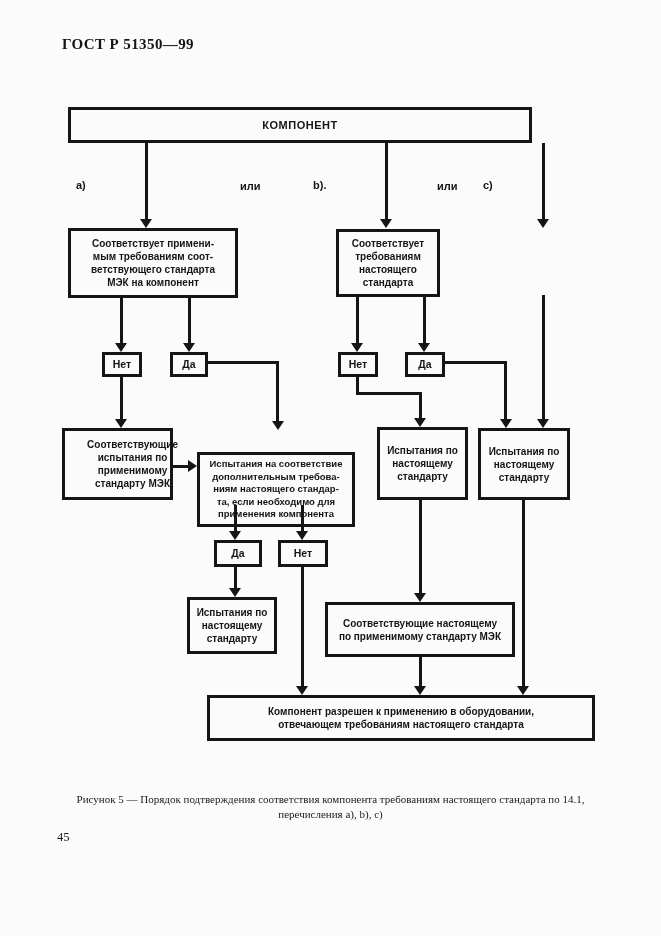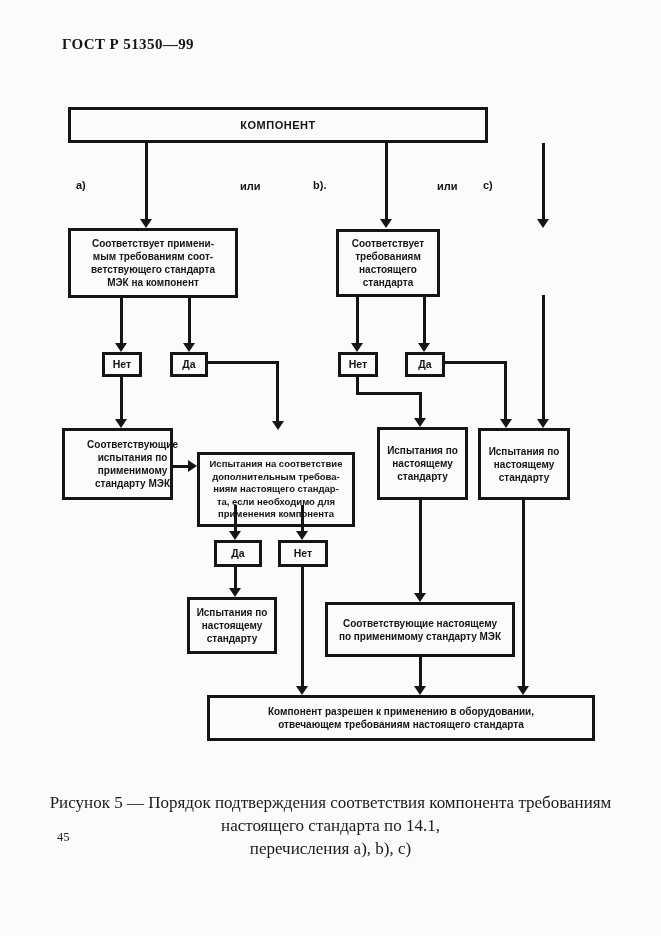--- a/index.html
+++ b/index.html
@@ -32,36 +32,36 @@
   .arr-r{
     position:absolute;width:0;height:0;
     border-top:6px solid transparent;border-bottom:6px solid transparent;
     border-left:9px solid #151515;
   }
   .blabel{
     position:absolute;font-weight:bold;font-size:11px;white-space:nowrap;
   }
   .caption{
     position:absolute;left:30px;top:792px;width:601px;text-align:center;
-    font-family:"Liberation Serif",serif;font-size:17px;line-height:1.35;
+    font-family:"Liberation Serif",serif;font-size:11px;line-height:1.35;
     color:#1a1a1a;
   }
   .pagenum{
     position:absolute;left:57px;top:830px;
     font-family:"Liberation Serif",serif;font-size:12.5px;color:#1a1a1a;
   }
 </style>
 </head>
 <body>
 
 <div class="page">
 
   <div class="hdr" style="left:62px;top:36px;">ГОСТ Р 51350—99</div>
 
-  <div class="box box--root" style="left:68px;top:107px;width:420px;height:36px;">КОМПОНЕНТ</div>
+  <div class="box box--root" style="left:68px;top:107px;width:464px;height:36px;">КОМПОНЕНТ</div>
 
   <div class="vline" style="left:145px;top:143px;height:76px;"></div>
   <div class="arr-d" style="left:140px;top:219px;"></div>
   <div class="vline" style="left:385px;top:143px;height:76px;"></div>
   <div class="arr-d" style="left:380px;top:219px;"></div>
   <div class="vline" style="left:542px;top:143px;height:76px;"></div>
   <div class="arr-d" style="left:537px;top:219px;"></div>
 
   <div class="blabel" style="left:76px;top:179px;">a)</div>
   <div class="blabel" style="left:240px;top:180px;">или</div>

